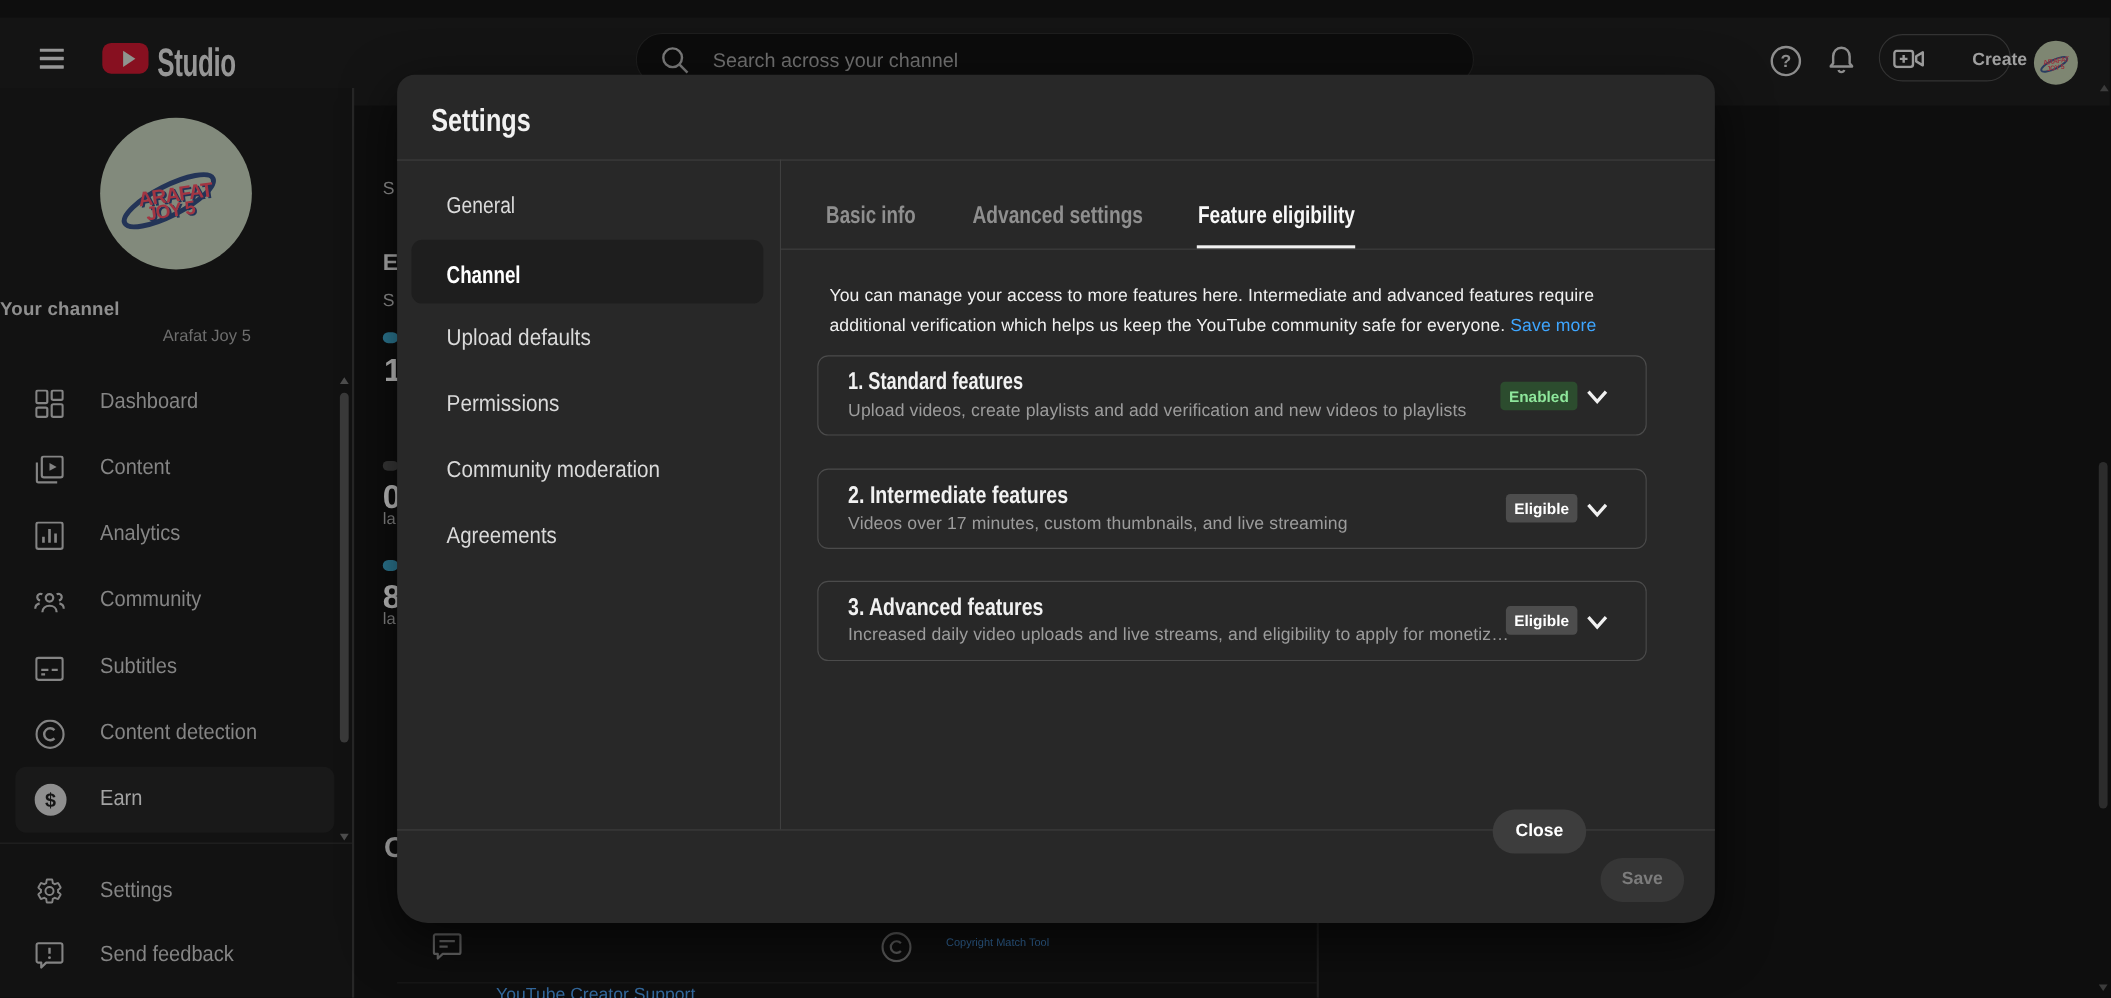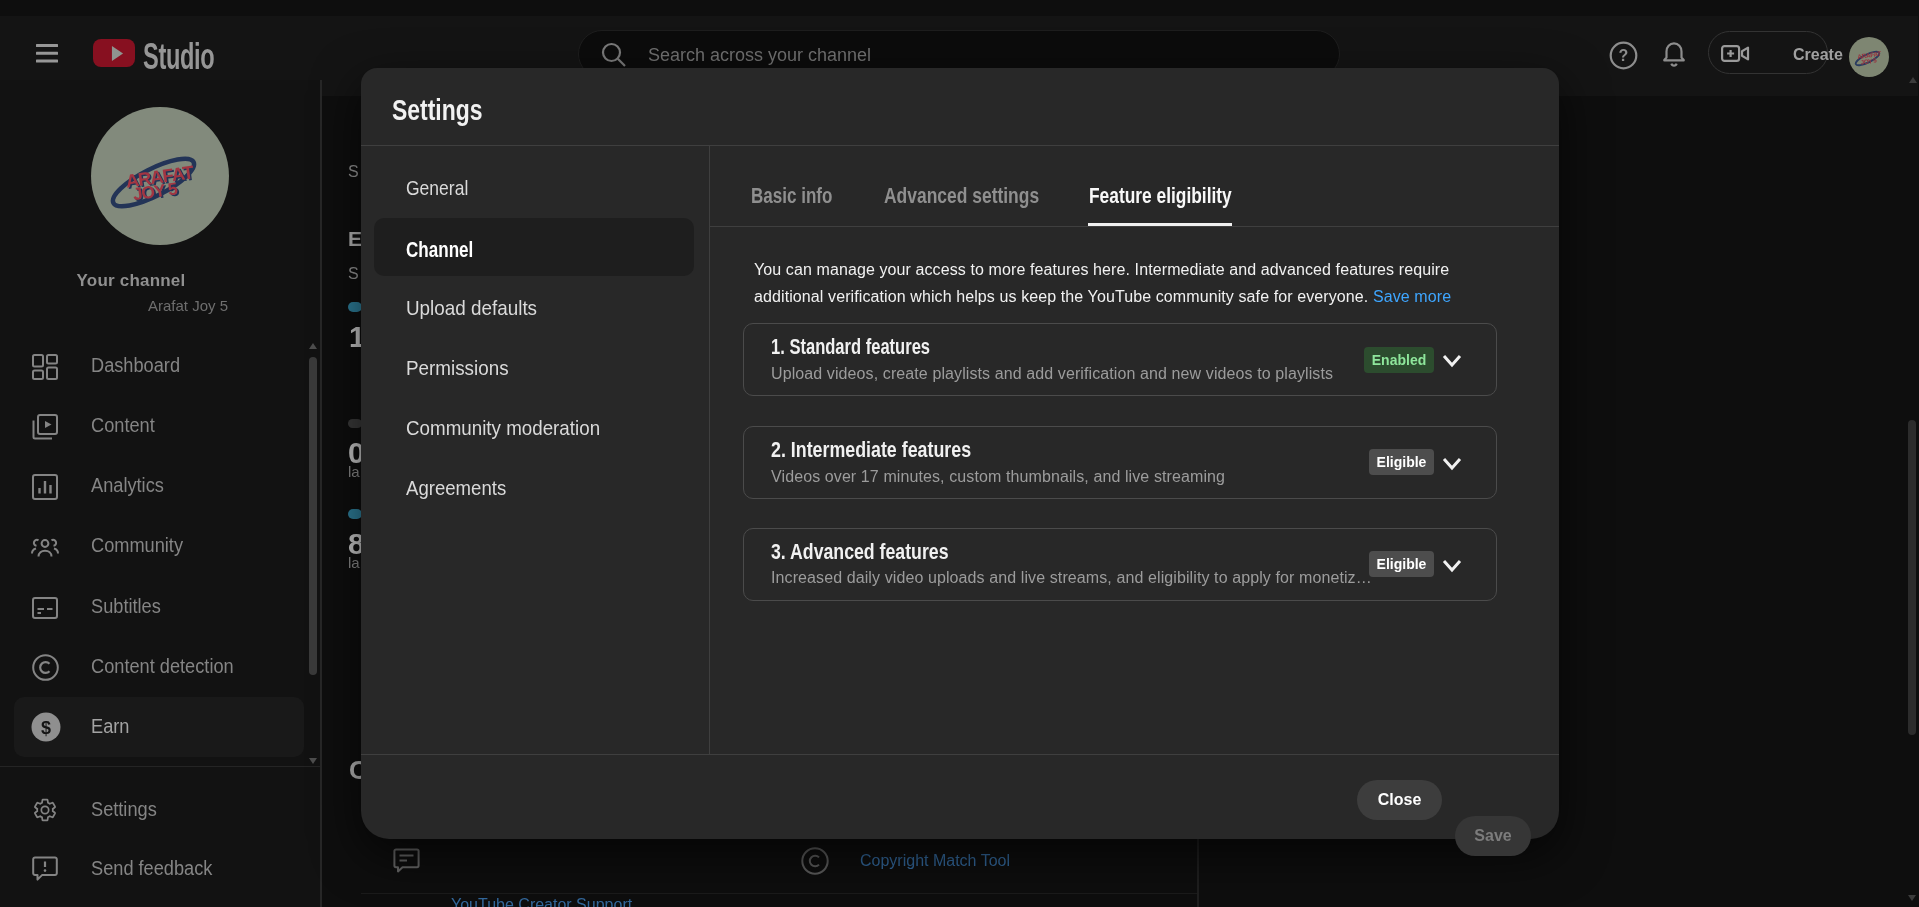--- a/index.html
+++ b/index.html
@@ -69,21 +69,21 @@
     <svg width="138" height="138" viewBox="0 0 138 138">
       <ellipse cx="62.5" cy="75.5" rx="45" ry="13.5" fill="none" stroke="#233457" stroke-width="4.5" transform="rotate(-27 62.5 75.5)"></ellipse>
       <g transform="rotate(-8 69 75)" font-family="Liberation Sans" font-weight="700" text-anchor="middle">
         <text x="70.5" y="77.5" font-size="18.5" fill="#233457" letter-spacing="-1">ARAFAT</text>
         <text x="64" y="91" font-size="17.5" fill="#233457" letter-spacing="-1">JOY 5</text>
         <text x="69" y="76" font-size="18.5" fill="#a23542" letter-spacing="-1">ARAFAT</text>
         <text x="62.5" y="89.5" font-size="17.5" fill="#a23542" letter-spacing="-1">JOY 5</text>
       </g>
     </svg>
   </div>
-  <div class="abs" style="left:0;top:191px;width:262px;text-align:center;font-size:17px;font-weight:700;letter-spacing:0.2px;color:#8f8f8f;">Your channel</div>
+  <div class="abs" style="left:0;top:191px;width:262px;font-size:17px;font-weight:700;letter-spacing:0.2px;color:#8f8f8f;">Your channel</div>
   <div class="abs" style="left:0;top:217px;width:376px;text-align:center;font-size:15px;color:#6e6e6e;">Arafat Joy 5</div>
 
   <svg class="abs" style="left:32px;top:274px;" width="26" height="26" viewBox="0 0 26 26">
     <g fill="none" stroke="#848484" stroke-width="2">
       <rect x="1" y="1" width="10" height="11.5" rx="1.5"></rect>
       <rect x="15" y="1" width="10" height="8.5" rx="1.5"></rect>
       <rect x="1" y="16.5" width="10" height="8.5" rx="1.5"></rect>
       <rect x="15" y="13.5" width="10" height="11.5" rx="1.5"></rect>
     </g>
   </svg>
@@ -174,21 +174,21 @@
 
 <svg class="abs" style="left:393px;top:848px;" width="27" height="27" viewBox="0 0 27 27">
   <path d="M3 1.5 h21 a1.6 1.6 0 0 1 1.6 1.6 v14.5 a1.6 1.6 0 0 1 -1.6 1.6 H9.5 L5 23.4 V19.2 H3 a1.6 1.6 0 0 1 -1.6 -1.6 V3.1 A1.6 1.6 0 0 1 3 1.5 z" fill="none" stroke="#666666" stroke-width="2" stroke-linejoin="round"></path>
   <path d="M6.5 7.5 H20.5 M6.5 12.5 H14" stroke="#666666" stroke-width="2"></path>
 </svg>
 <div class="abs" style="left:451px;top:896px;font-size:16px;color:#33689c;">YouTube Creator Support</div>
 <svg class="abs" style="left:801px;top:847px;" width="28" height="28" viewBox="0 0 28 28">
   <circle cx="14" cy="14" r="12.7" fill="none" stroke="#5c5c5c" stroke-width="2"></circle>
   <path d="M18 10.4 a5.3 5.3 0 1 0 0 7.2" fill="none" stroke="#5c5c5c" stroke-width="2"></path>
 </svg>
-<div class="abs" style="left:860px;top:852px;font-size:16px;color:#33689c;">Copyright Match Tool</div>
+<div class="abs" style="left:860px;top:852px;font-size:10px;color:#33689c;">Copyright Match Tool</div>
 <div class="abs" style="left:1197px;top:839px;width:2px;height:68px;background:#1f1f1f;"></div>
 <div class="abs" style="left:361px;top:893px;width:836px;height:1px;background:#1b1b1b;"></div>
 
 <svg class="abs" style="left:1908px;top:76px;" width="10" height="8" viewBox="0 0 10 8">
     <path d="M5 1 L9 7 H1 Z" fill="#3c3c3c"></path>
   </svg>
 <div class="abs" style="left:1908px;top:420px;width:8px;height:315px;background:#2c2c2c;border-radius:4px;"></div>
 <svg class="abs" style="left:1907px;top:894px;" width="10" height="8" viewBox="0 0 10 8">
     <path d="M5 7 L9 1 H1 Z" fill="#3c3c3c"></path>
   </svg>
@@ -233,15 +233,15 @@
 
   <div class="abs" style="left:382px;top:460px;width:754px;height:73px;border:1px solid #4b4b4b;border-radius:10px;"></div>
   <div class="abs" style="left:410px;top:472.6px;font-size:22px;line-height:22px;font-weight:700;color:#f1f1f1;transform:scaleX(0.805);transform-origin:0 0;">3. Advanced features</div>
   <div class="abs" style="left:410px;top:500.7px;font-size:16px;letter-spacing:0.1px;color:#9c9c9c;text-align:right;">Increased daily video uploads and live streams, and eligibility to apply for monetiz…</div>
   <div class="abs" style="left:1008px;top:483px;width:65px;height:26px;background:#4d4d4d;border-radius:4px;text-align:center;font-size:14px;font-weight:700;line-height:26px;color:#ffffff;">Eligible</div>
   <svg class="abs" style="left:1081px;top:491px;" width="20" height="14" viewBox="0 0 20 14">
       <path d="M2 2 L10 11 L18 2" fill="none" stroke="#f1f1f1" stroke-width="3"></path>
     </svg>
 
   <div class="abs" style="left:0;top:686px;width:1198px;height:1px;background:#3f3f3f;"></div>
-  <div class="abs" style="left:996px;top:712px;width:85px;height:40px;background:#3d3d3d;border-radius:20px;text-align:center;font-size:16px;font-weight:700;line-height:40px;color:#ffffff;">Close</div>
-  <div class="abs" style="left:1094px;top:712px;width:76px;height:40px;background:#363636;border-radius:20px;text-align:center;font-size:16px;font-weight:700;line-height:40px;color:#7c7c7c;margin-top:36px;">Save</div>
+  <div class="abs" style="left:996px;top:668px;width:85px;height:40px;background:#3d3d3d;border-radius:20px;text-align:center;font-size:16px;font-weight:700;line-height:40px;color:#ffffff;">Close</div>
+  <div class="abs" style="left:1094px;top:712px;width:76px;height:40px;background:#363636;border-radius:20px;text-align:center;font-size:16px;font-weight:700;line-height:40px;color:#7c7c7c;">Save</div>
 </div>
 
 </body></html>

